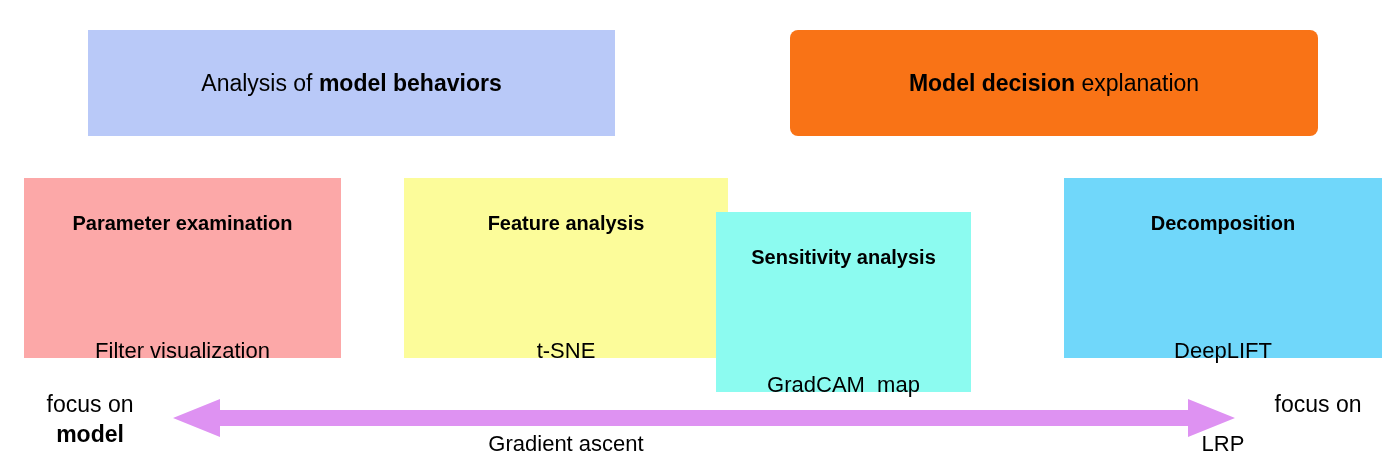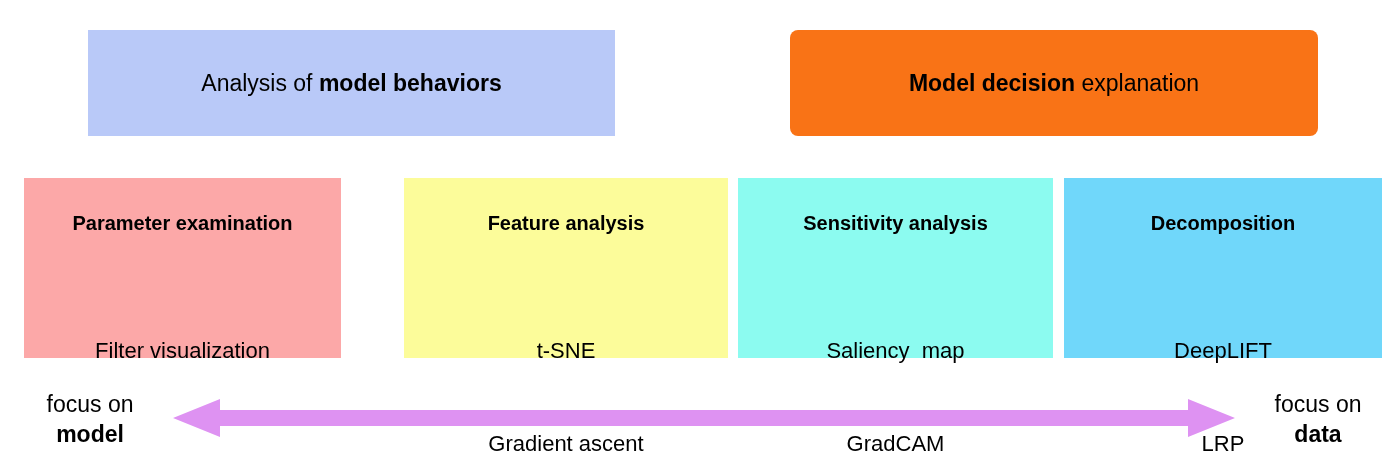--- a/index.html
+++ b/index.html
@@ -29,21 +29,21 @@
   .banner-a { left: 88px;  width: 527px; }
   .banner-b { left: 790px; width: 528px; }
   .category {
     position: absolute;
     top: 178px;
     height: 180px;
     text-align: center;
   }
   .cat-1 { left: 24px;   width: 317px; }
   .cat-2 { left: 372px;  width: 324px; margin-left: 32px; }
-  .cat-3 { left: 738px;  width: 315px; }
+  .cat-3 { left: 716px;  width: 255px; margin-top: 34px; }
   .cat-4 { left: 1064px; width: 318px; }
   .cat-title {
     margin-top: 31px;
     font-weight: bold;
     font-size: 20px;
     line-height: 28px;
   }
   .cat-items {
     margin-top: 36px;
     font-size: 22px;
@@ -90,21 +90,21 @@
     <div class="cat-title">Feature analysis</div>
     <div class="cat-items">
       <div>t-SNE</div>
       <div>Gradient ascent</div>
     </div>
   </div>
 
   <div class="category cat-3" style="background-color: rgb(140, 251, 240);">
     <div class="cat-title">Sensitivity analysis</div>
     <div class="cat-items">
-      <div>Saliency  map</div>
+      <div>GradCAM  map</div>
       <div>GradCAM</div>
     </div>
   </div>
 
   <div class="category cat-4" style="background-color: rgb(112, 215, 250);">
     <div class="cat-title">Decomposition</div>
     <div class="cat-items">
       <div>DeepLIFT</div>
       <div>LRP</div>
     </div>
@@ -114,16 +114,15 @@
     <div class="line1">focus on</div>
     <div class="line2">model</div>
   </div>
 
   <svg class="axis-arrow" width="1062" height="44" viewBox="0 0 1062 44">
     <polygon points="0,22 47,3 47,14 1015,14 1015,3 1062,22 1015,41 1015,30 47,30 47,41" fill="#de92f2"></polygon>
   </svg>
 
   <div class="axis-label axis-label-right">
     <div class="line1">focus on</div>
-    <div class="line2">data</div>
   </div>
 
 </div>
 
 </body></html>

